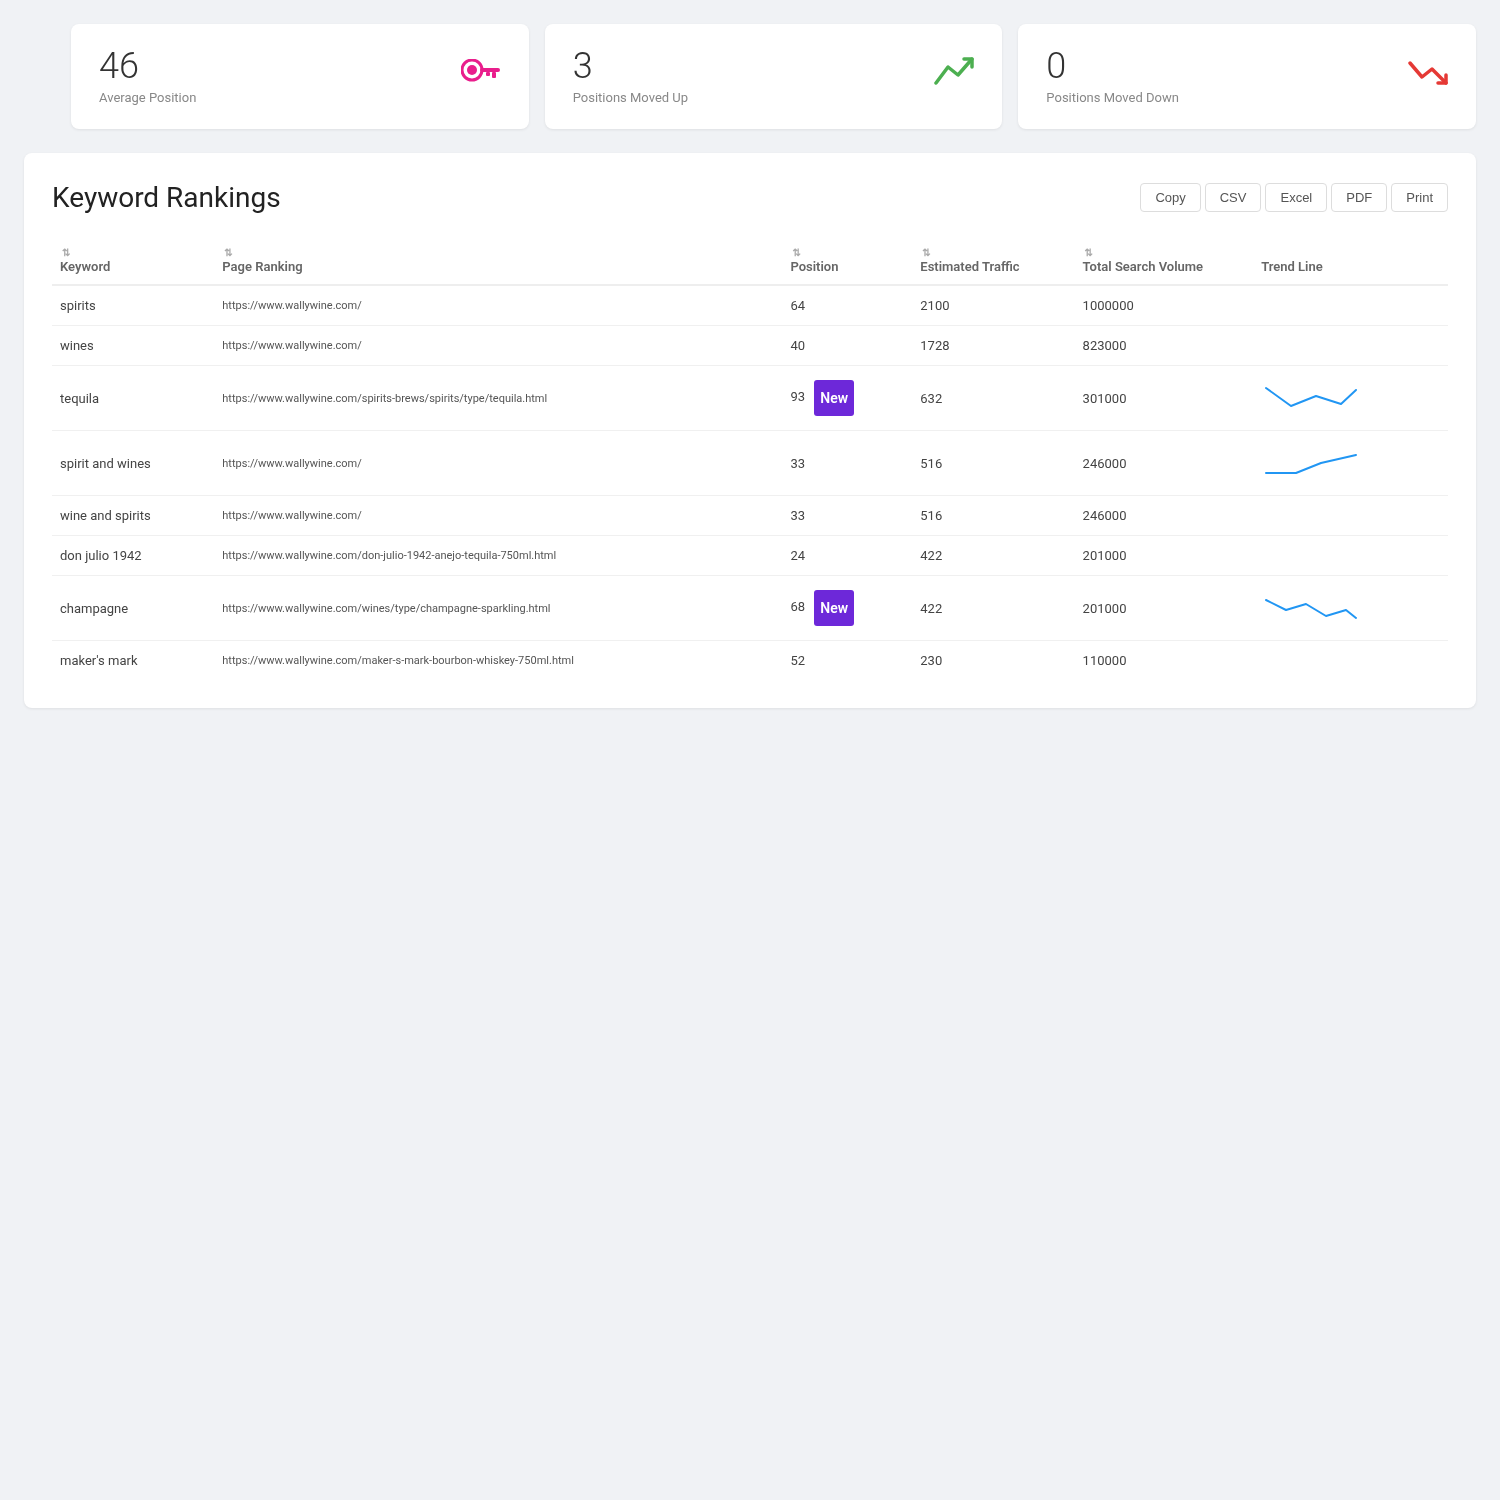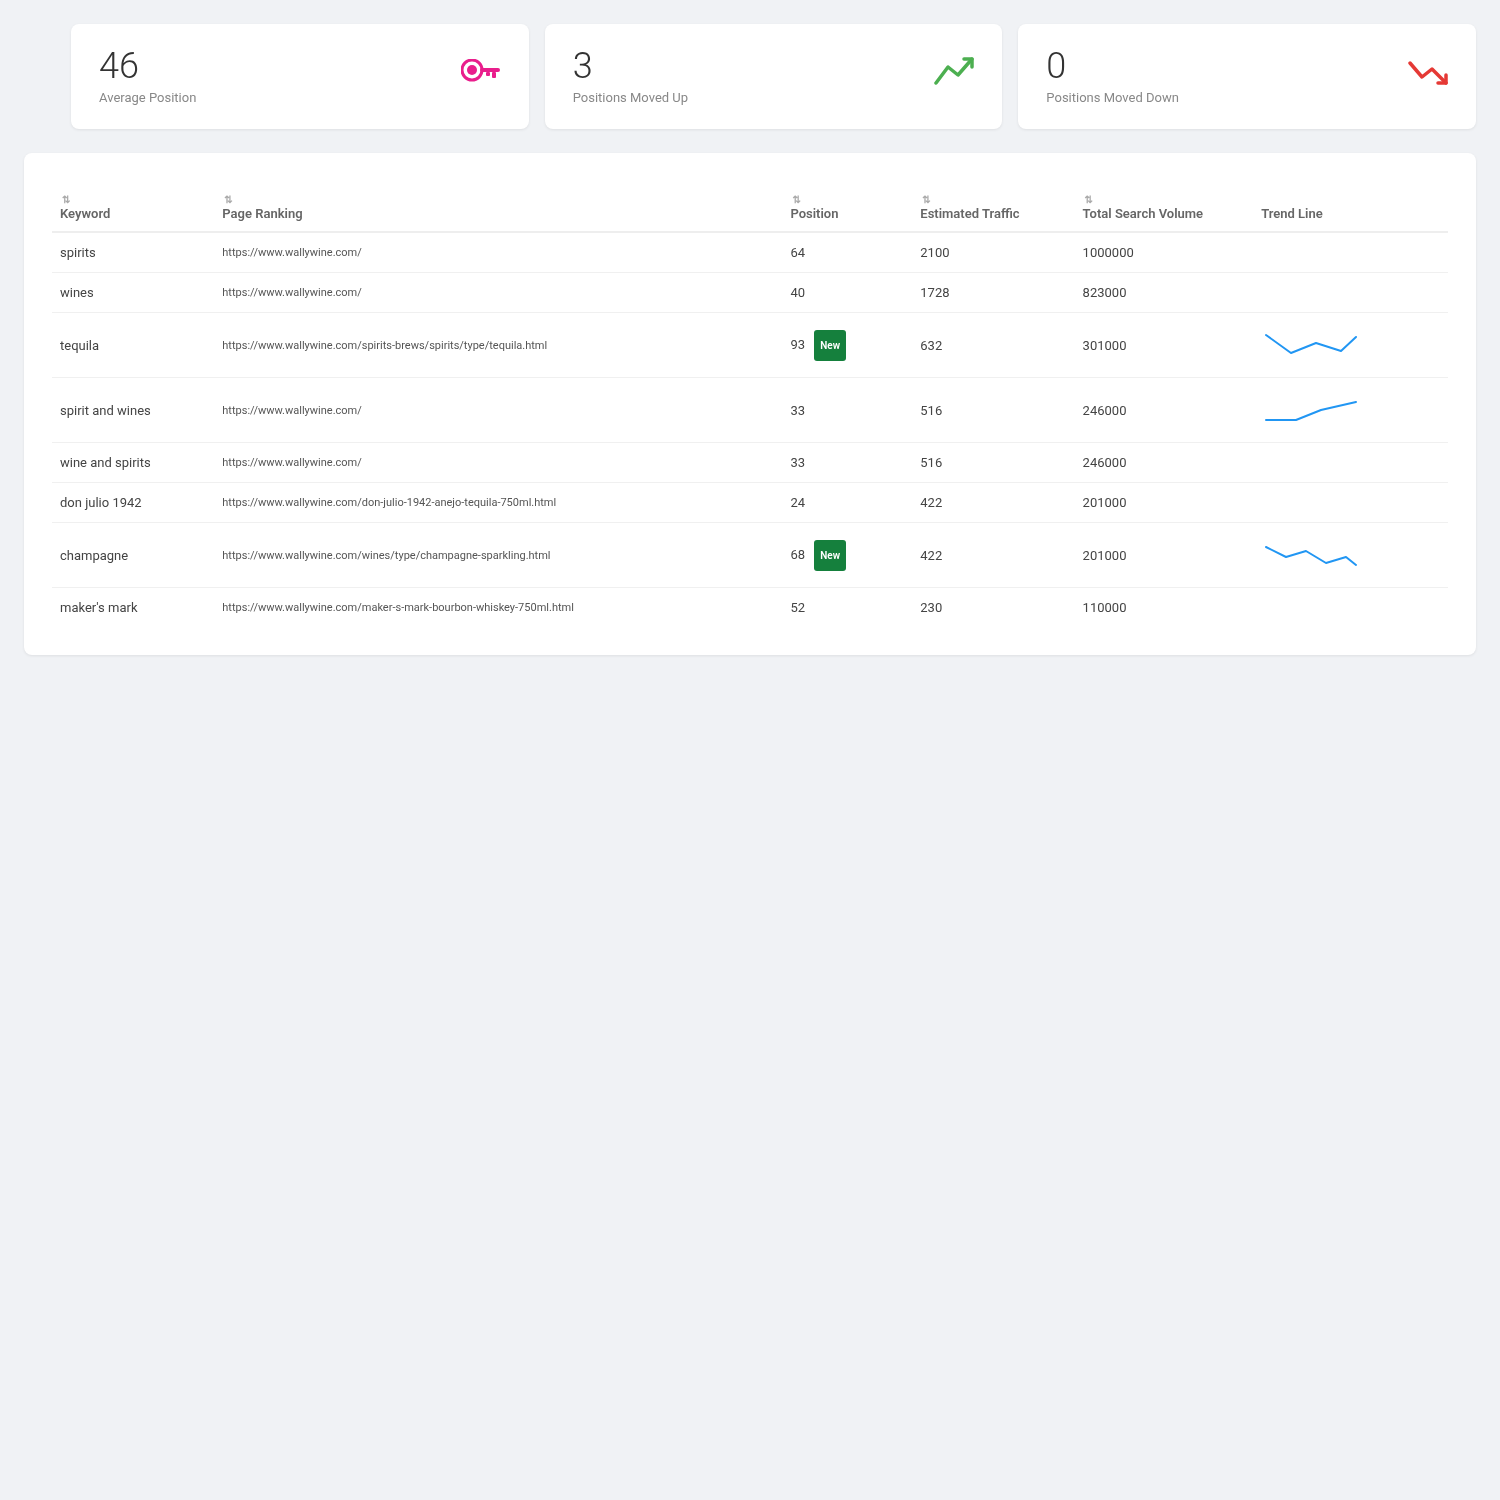--- a/index.html
+++ b/index.html
@@ -107,23 +107,23 @@
       border-bottom: 1px solid #f0f0f0;
       vertical-align: middle;
       color: #444;
     }
 
     tbody tr:last-child td {
       border-bottom: none;
     }
 
     .badge-new {
-      background: #15803d;
+      background: #6d28d9;
       color: #fff;
-      font-size: 10px;
+      font-size: 14px;
       font-weight: 600;
       padding: 10px 6px;
       border-radius: 3px;
       margin-left: 6px;
       vertical-align: middle;
       display: inline-block;
     }
 
     .url-cell {
       color: #555;
@@ -191,20 +191,30 @@
     <div class="stat-icon arrow-down-icon">
       <svg width="40" height="36" viewBox="0 0 40 36" fill="none" xmlns="http://www.w3.org/2000/svg">
         <polyline points="2,8 14,22 24,14 38,28" stroke="#e53935" stroke-width="3.5" fill="none" stroke-linecap="round" stroke-linejoin="round"></polyline>
         <polyline points="30,28 38,28 38,20" stroke="#e53935" stroke-width="3.5" fill="none" stroke-linecap="round" stroke-linejoin="round"></polyline>
       </svg>
     </div>
   </div>
 </div>
 
 <div class="main-content">
+  <div class="table-header-row">
+    <h1 class="page-title">Keyword Rankings</h1>
+    <div class="export-buttons">
+      <button class="export-btn">Copy</button>
+      <button class="export-btn">CSV</button>
+      <button class="export-btn">Excel</button>
+      <button class="export-btn">PDF</button>
+      <button class="export-btn">Print</button>
+    </div>
+  </div>
 
   <table>
     <thead>
       <tr>
         <th class="col-keyword">
           <span class="sort-icon">⇅</span><br>
           <span>Keyword</span>
         </th>
         <th class="col-page">
           <span class="sort-icon">⇅</span><br>

